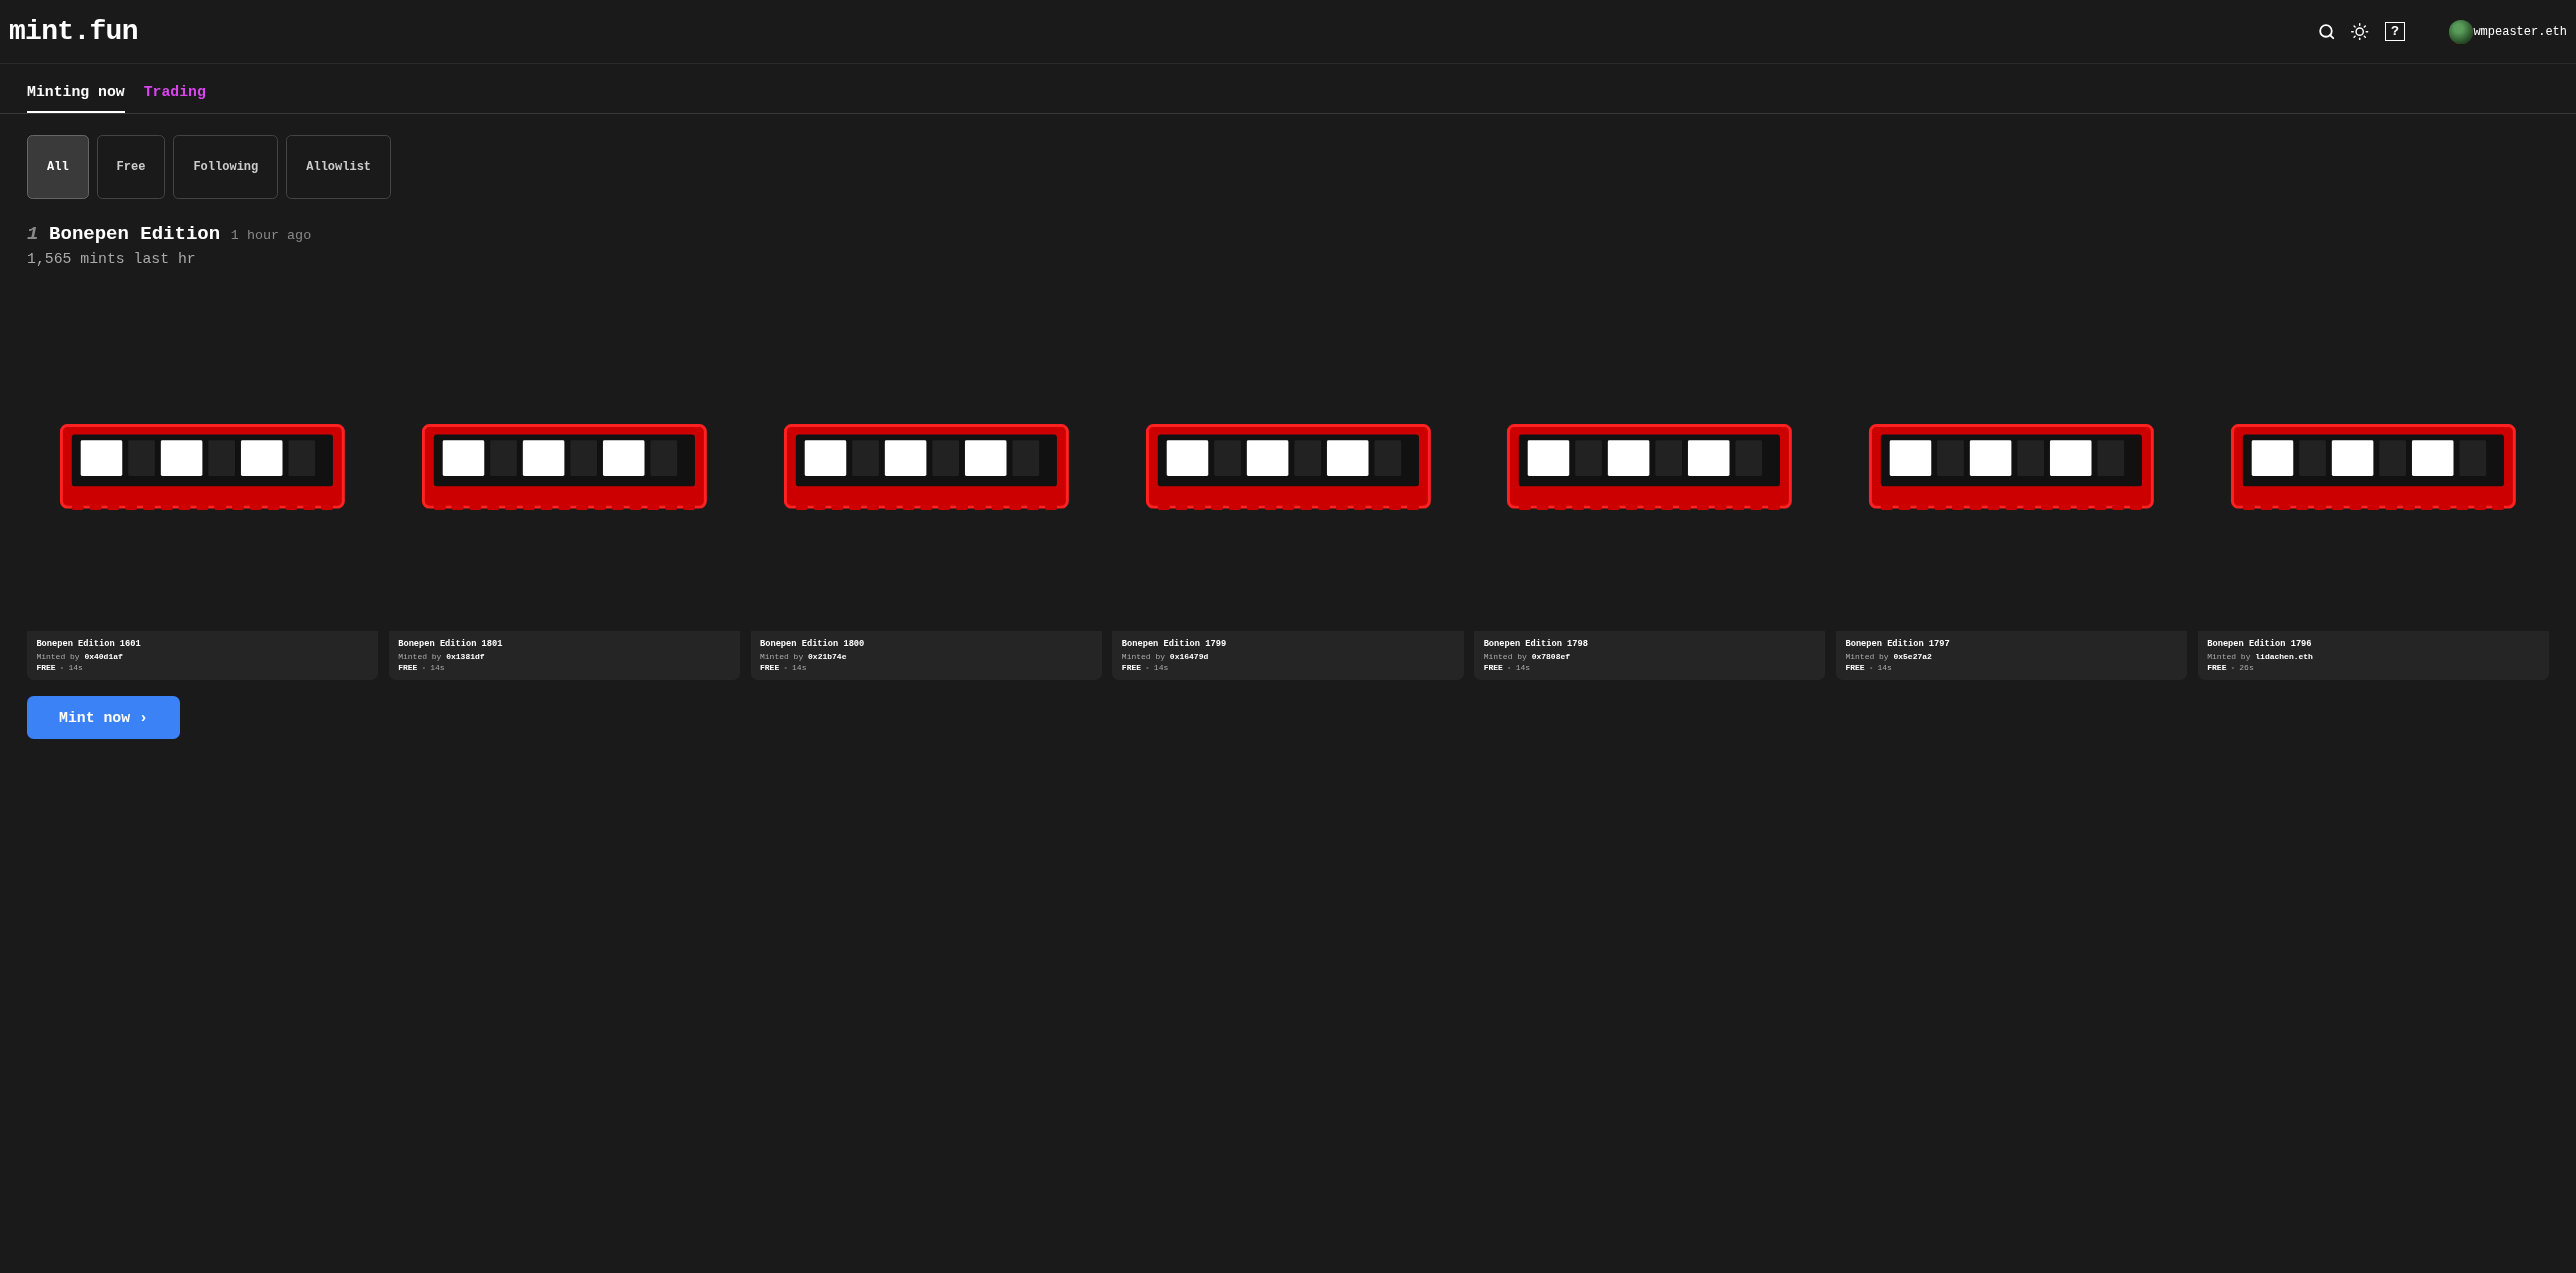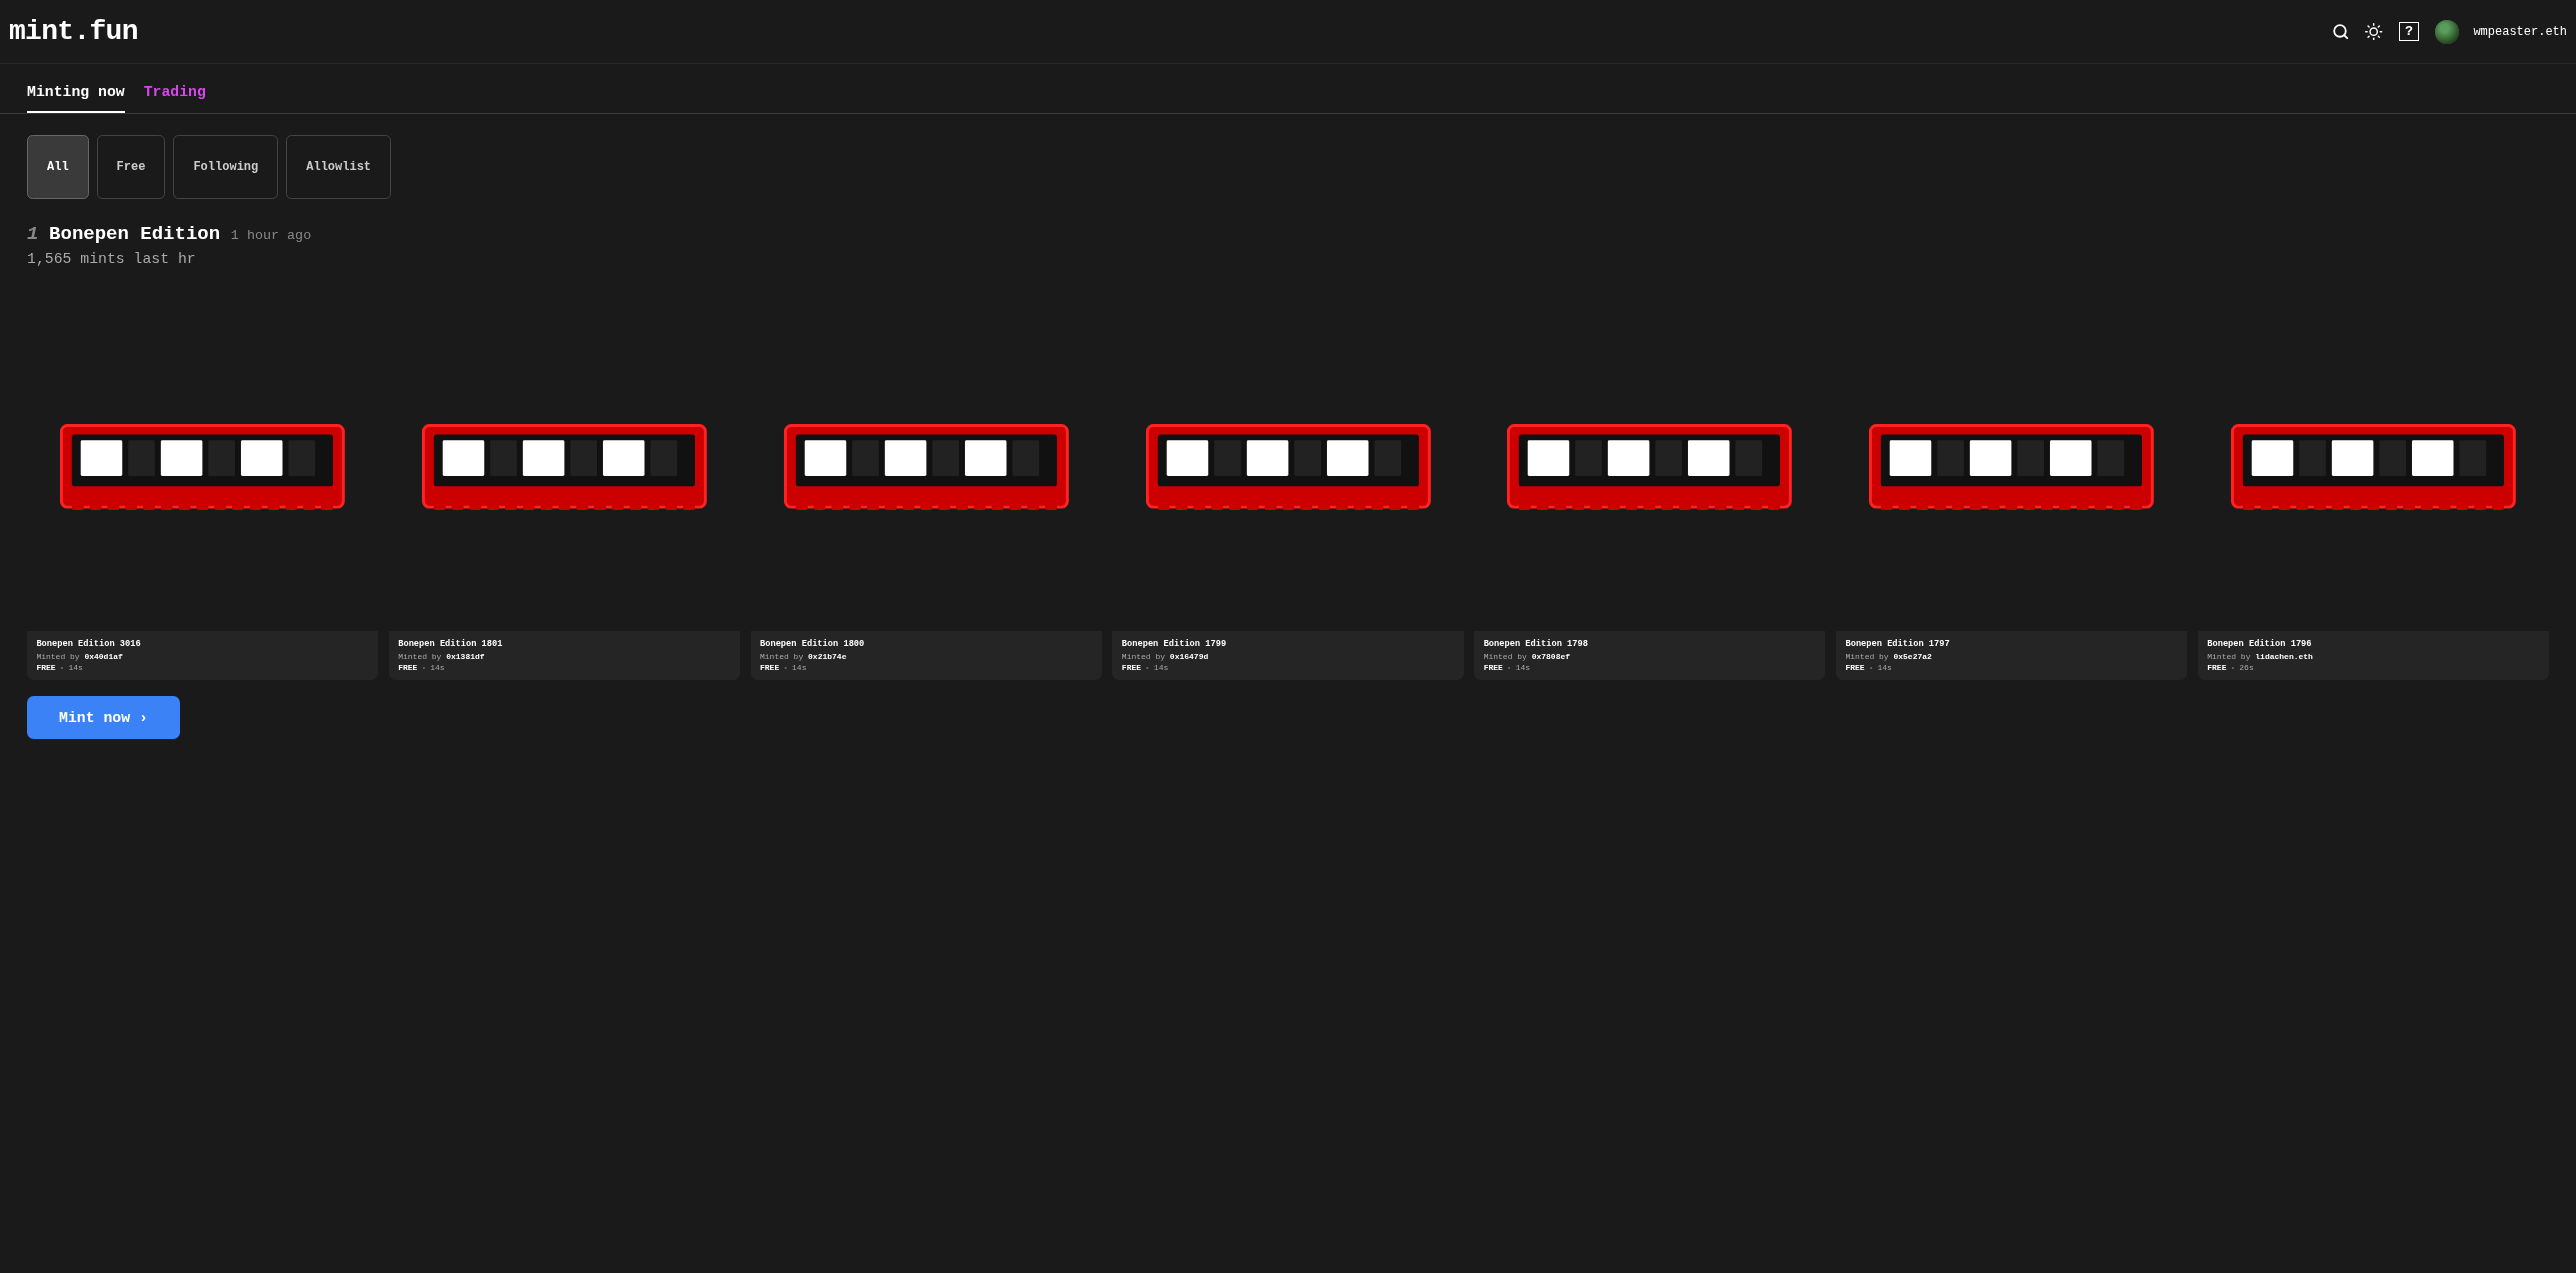--- a/index.html
+++ b/index.html
@@ -46,22 +46,23 @@
     .help-icon-box {
       border: 1.3px solid #ffffff;
       padding: 1.3px 5.4px;
       font-size: 13.4px;
       font-weight: bold;
     }
 
     .user-info {
       display: flex;
       align-items: center;
-      gap: 14px;
+      gap: 0;
       cursor: pointer;
+      margin-left: 28px;
     }
 
     .avatar {
       width: 24px;
       height: 24px;
       border-radius: 50%;
       background: linear-gradient(135deg, #4a8c4a, #2d5a2d, #8B4513, #556B2F);
       overflow: hidden;
       position: relative;
     }
@@ -356,21 +357,21 @@
     <rect x="120" y="79" width="8" height="8" fill="#cc0000" rx="1"></rect>
     <rect x="132" y="79" width="8" height="8" fill="#cc0000" rx="1"></rect>
     <rect x="144" y="79" width="8" height="8" fill="#cc0000" rx="1"></rect>
     <rect x="156" y="79" width="8" height="8" fill="#cc0000" rx="1"></rect>
     <rect x="168" y="79" width="8" height="8" fill="#cc0000" rx="1"></rect>
     <rect x="180" y="79" width="8" height="8" fill="#cc0000" rx="1"></rect>
   </svg>
       </div>
     </div>
     <div class="nft-info">
-      <div class="nft-title">Bonepen Edition 3016</div>
+      <div class="nft-title">Bonepen Edition 1601</div>
       <div class="nft-minted-by">
         Minted by <span class="address">0x40d1af</span>
       </div>
       <div class="nft-price-row">
         <span class="price">FREE</span>
         <span class="dot">•</span>
         <span class="time">14s</span>
       </div>
     </div>
   </div>

